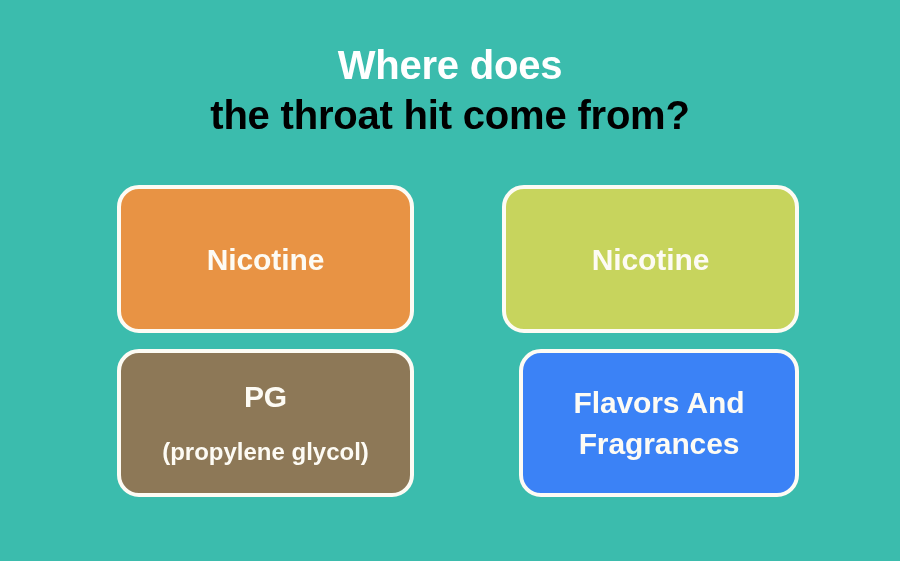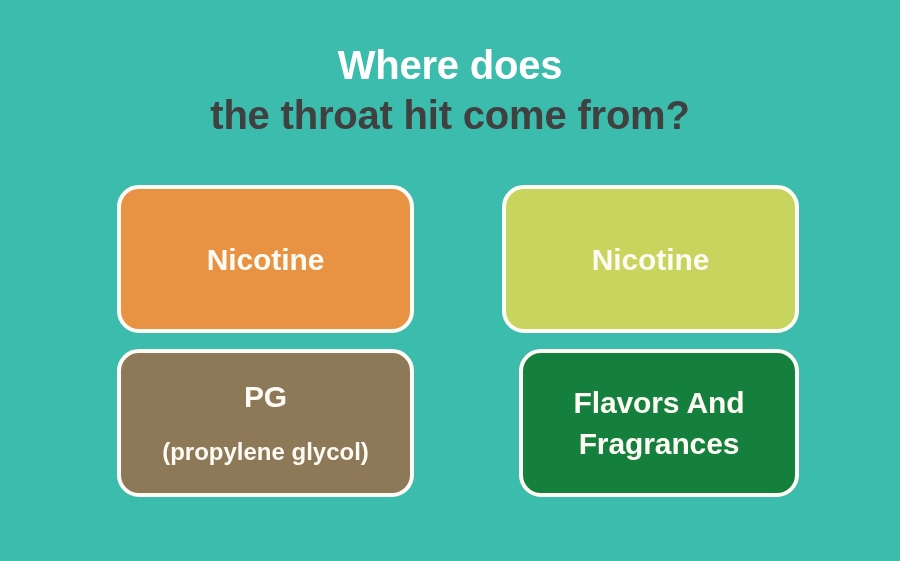--- a/index.html
+++ b/index.html
@@ -99,21 +99,21 @@
 
   .card-pg .card-label .line:first-child { line-height: 38px; }
 </style>
 </head>
 <body style="background: rgb(59, 188, 173);">
 
 <div class="infographic" style="background: rgb(59, 188, 173);">
 
   <div class="title-block">
     <span class="title-line" style="color: rgb(255, 255, 255);">Where does</span>
-    <span class="title-line" style="color: #404040;">the throat hit come from?</span>
+    <span class="title-line" style="color: #000000;">the throat hit come from?</span>
   </div>
 
   <div class="card-grid">
 
     <div class="card card-nicotine-content" style="background: rgb(232, 147, 68); border-color: rgb(253, 251, 244);">
       <div class="card-text-wrap">
         <span class="card-label" style="color: rgb(253, 251, 244);">
           <span class="line">Nicotine</span>
         </span>
       </div>
@@ -129,21 +129,21 @@
 
     <div class="card card-pg" style="background: rgb(141, 120, 87); border-color: rgb(253, 251, 244);">
       <div class="card-text-wrap">
         <span class="card-label" style="color: rgb(253, 251, 244);">
           <span class="line">PG</span>
         </span>
         <span class="card-sub" style="color: rgb(253, 251, 244); margin-top: 20px;">(propylene glycol)</span>
       </div>
     </div>
 
-    <div class="card card-flavors" style="background: #15803d; border-color: rgb(253, 251, 244); margin-left: 17px;">
+    <div class="card card-flavors" style="background: #3b82f6; border-color: rgb(253, 251, 244); margin-left: 17px;">
       <div class="card-text-wrap">
         <span class="card-label" style="color: rgb(253, 251, 244);">
           <span class="line">Flavors And</span>
           <span class="line">Fragrances</span>
         </span>
       </div>
     </div>
 
   </div>
 </div>

